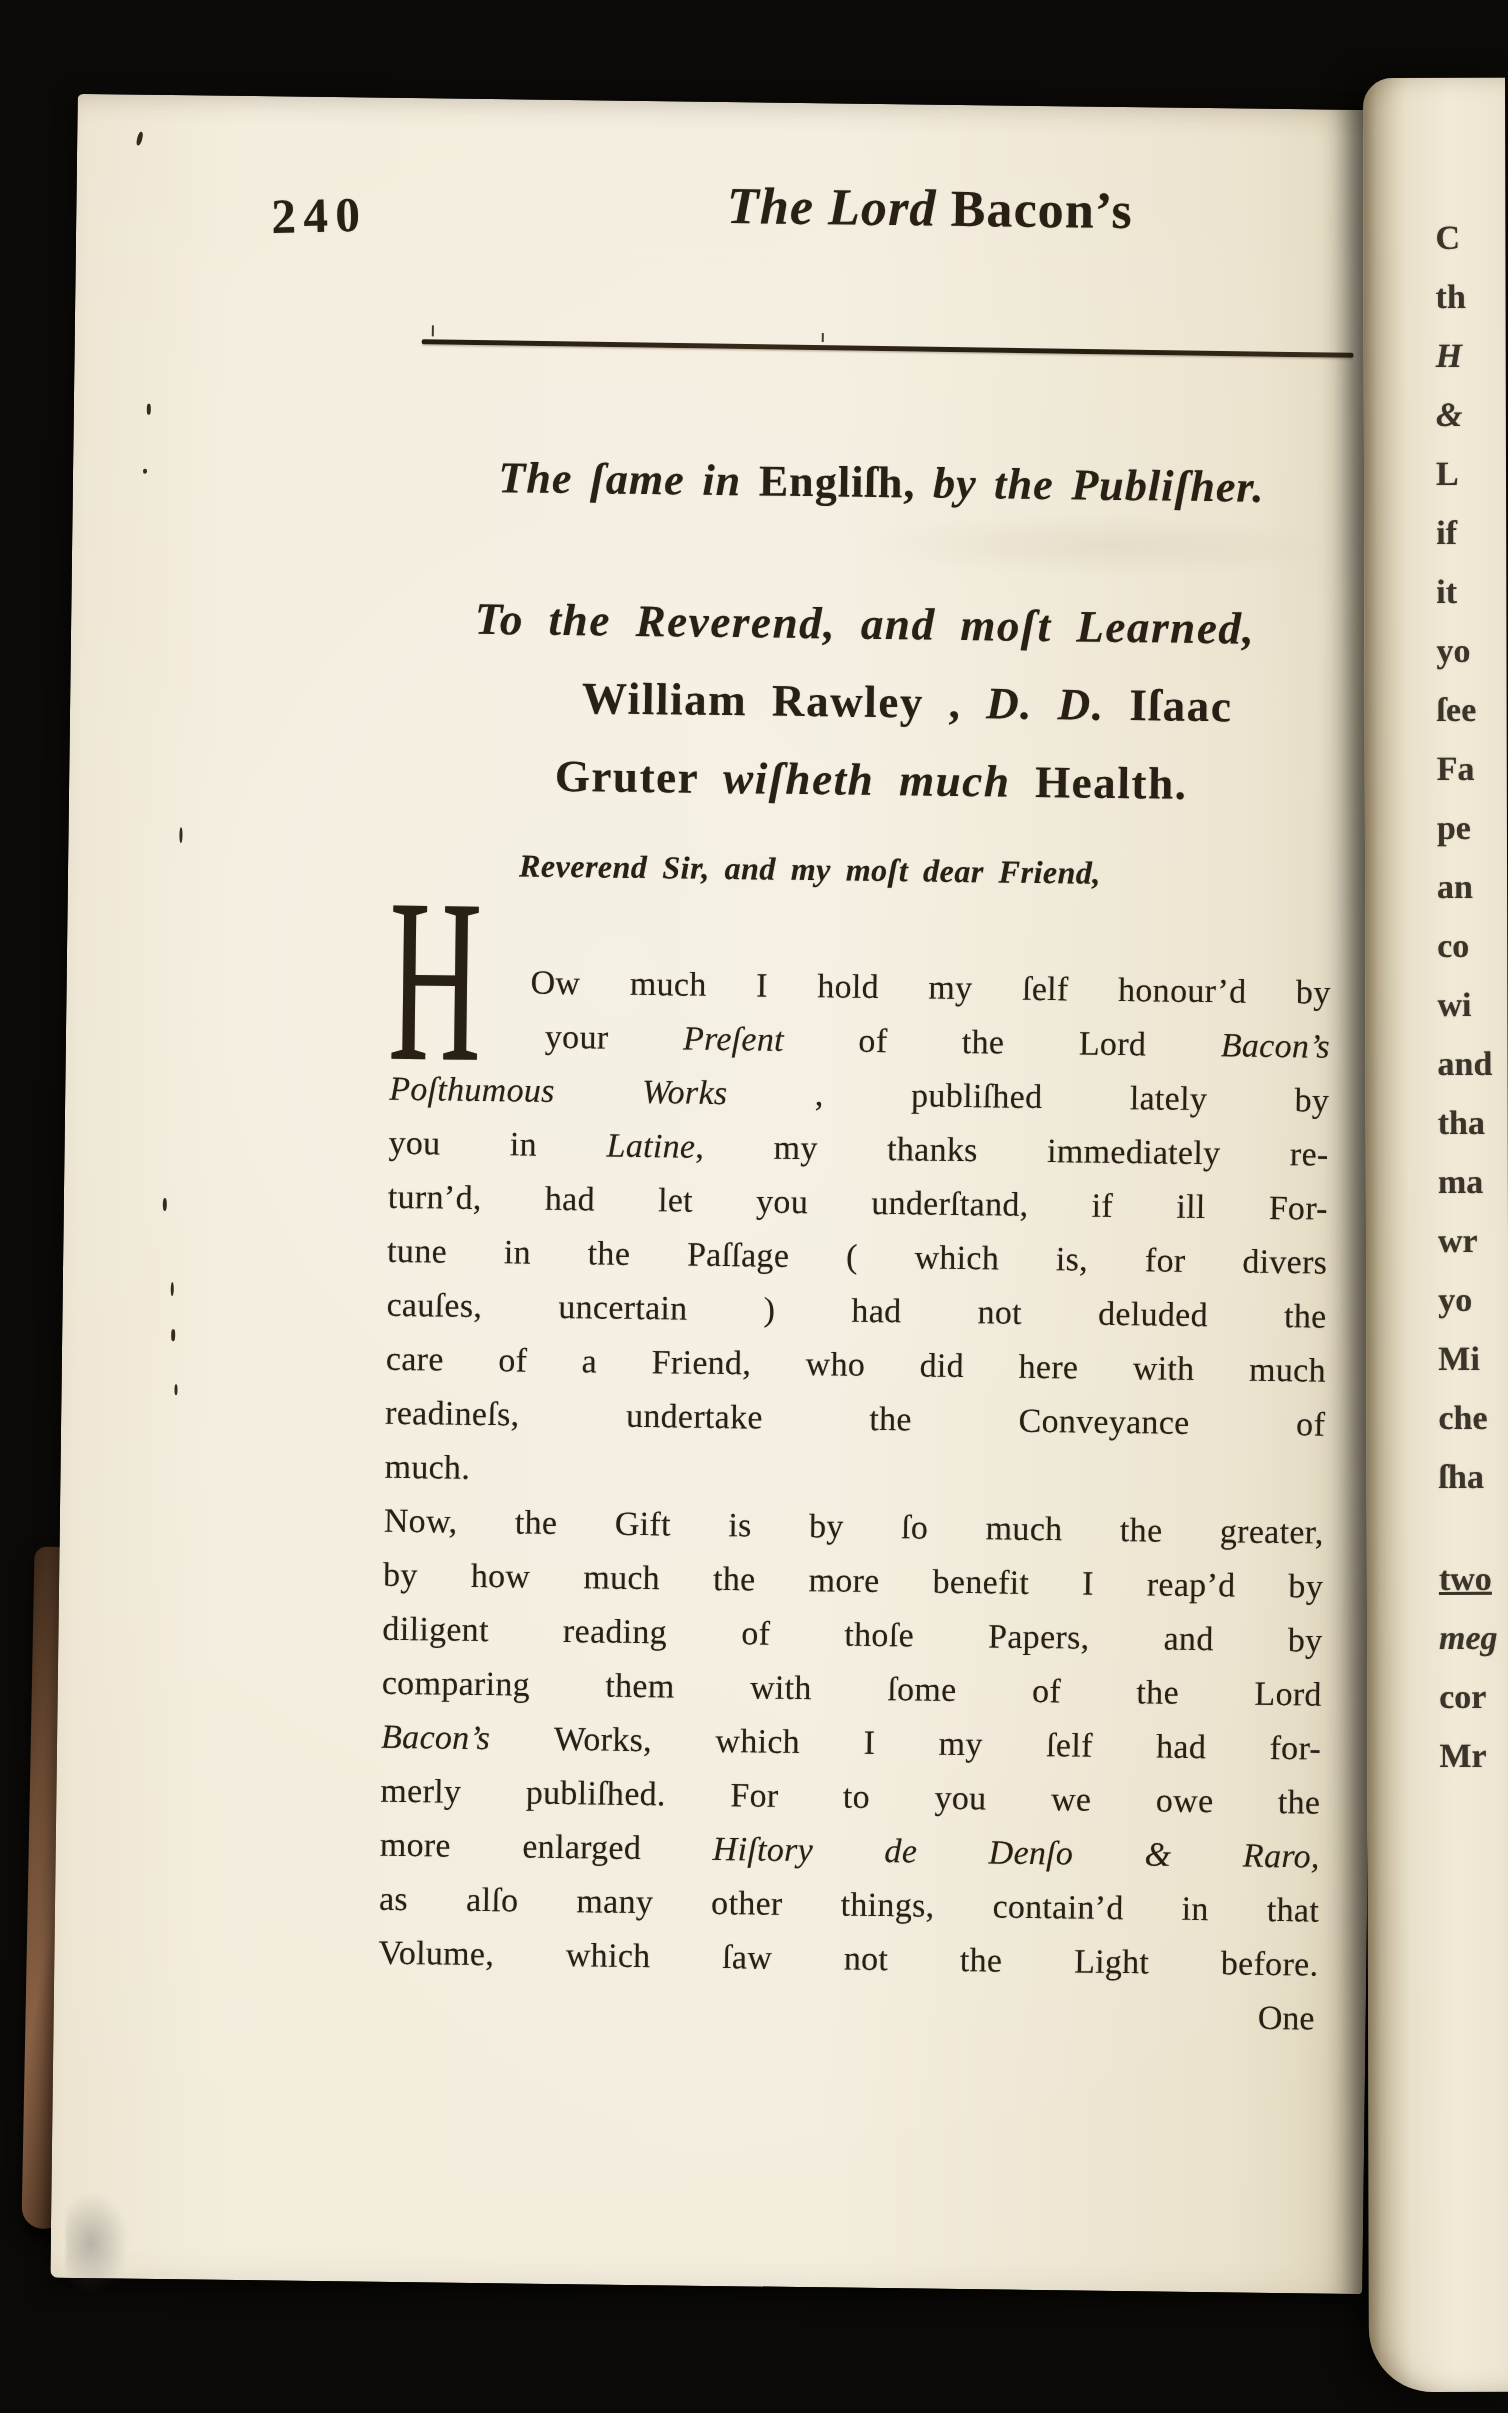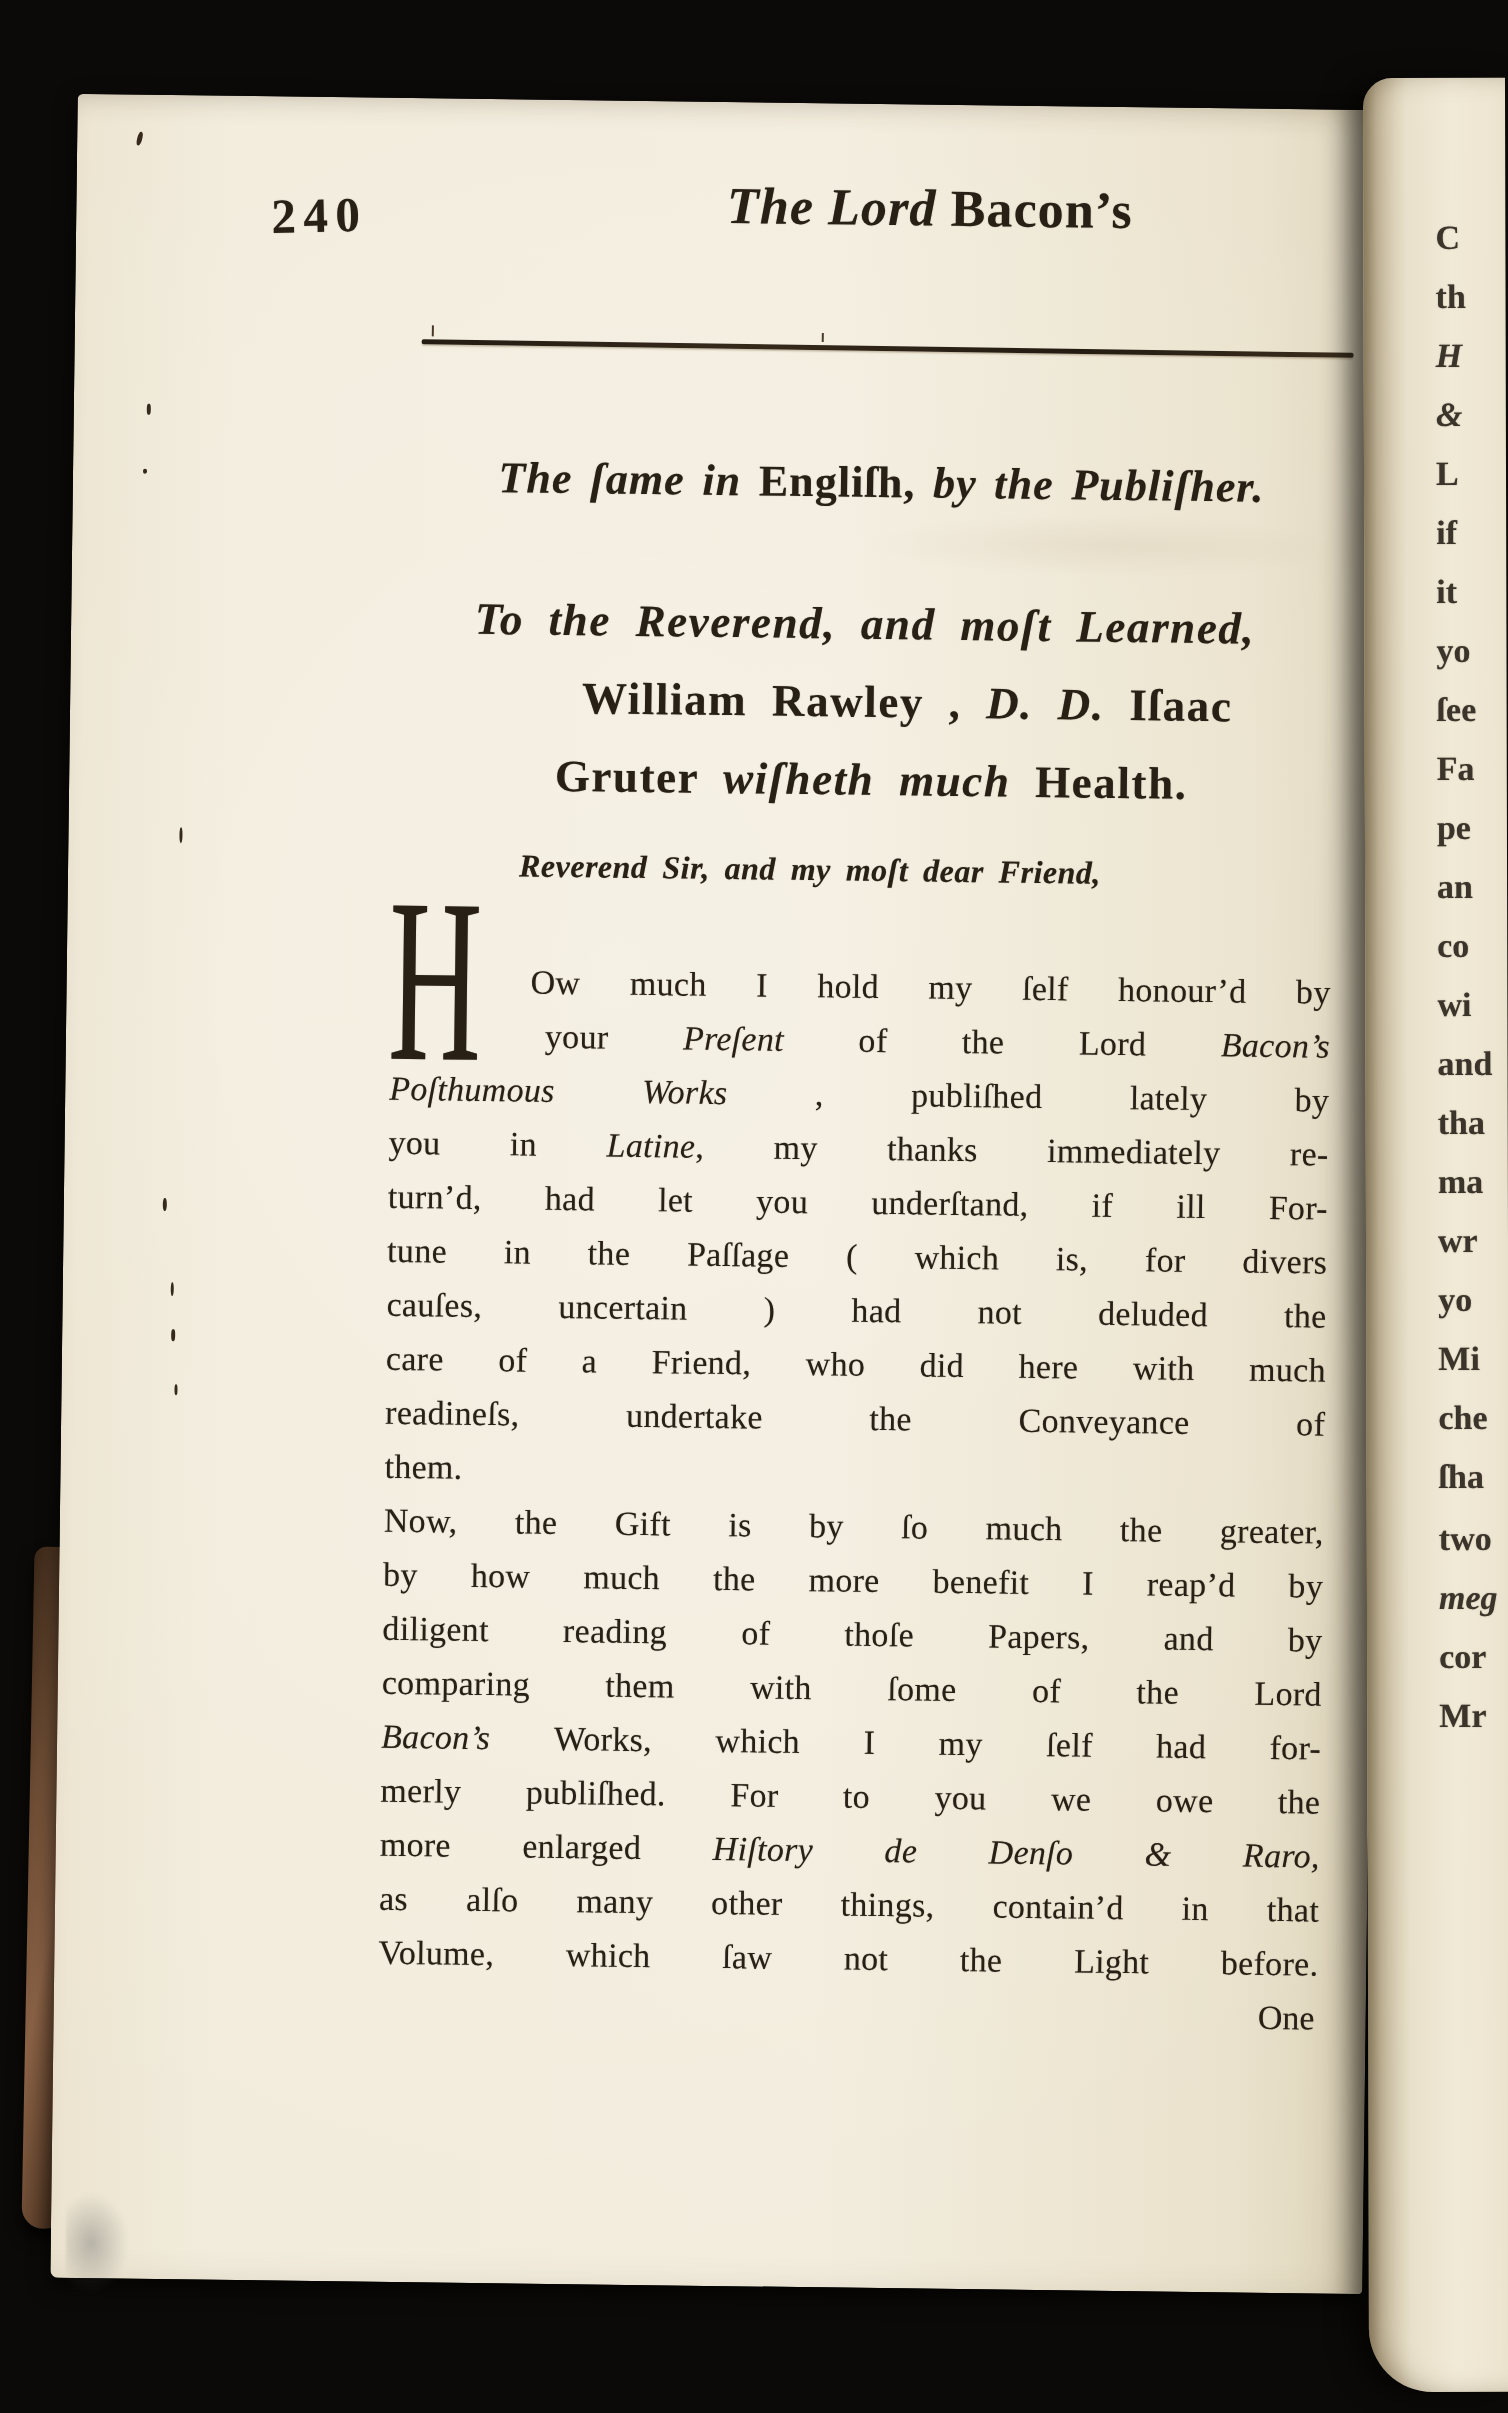--- a/index.html
+++ b/index.html
@@ -93,21 +93,21 @@
     border-radius:29px 0 0 64px;
     box-shadow:-15px 3.2px 27px rgba(0,0,0,.6), inset 16px 0 29px -9.6px rgba(84,66,40,.55);
     transform:rotate(-.15deg);
     z-index:4;color:var(--facing-ink,#3b342a);
   }
   .fragcol{position:absolute;left:72px;top:143px;}
   .frag{
     font-size:34px;line-height:34px;margin-bottom:25px;white-space:nowrap;
     text-shadow:0 0 1.3px rgba(70,58,42,.5);font-weight:600;
   }
-  .frag.gap{margin-top:28px;}
+  .frag.gap{margin-top:68px;text-decoration:underline;}
   
   .speck{position:absolute;background:#352a1c;border-radius:45%;}
   .sp1{left:60px;top:37px;width:4.8px;height:14px;transform:rotate(14deg);}
   .sp2{left:73px;top:309px;width:3.7px;height:10.7px;}
   .sp3{left:70px;top:374px;width:4.3px;height:4.8px;}
   .sp4{left:111px;top:732px;width:3.2px;height:16px;}
   .sp5{left:99px;top:1103px;width:3.7px;height:13px;}
   .sp6{left:108px;top:1187px;width:3.2px;height:14px;}
   .sp7{left:109px;top:1234px;width:3.7px;height:11.8px;}
   .sp8{left:113px;top:1289px;width:3.2px;height:10.7px;}
@@ -147,21 +147,21 @@
       <div class="bodytext" id="bodytext">
           <div class="line dc1"><span>Ow much I hold my ſelf honour’d by</span></div>
           <div class="line dc2"><span>your </span><span class="it">Preſent </span><span>of the Lord </span><span class="it">Bacon’s</span></div>
           <div class="line"><span class="it">Poſthumous Works</span><span> , publiſhed lately by</span></div>
           <div class="line"><span>you in </span><span class="it">Latine</span><span>, my thanks immediately re-</span></div>
           <div class="line"><span>turn’d, had let you underſtand, if ill For-</span></div>
           <div class="line"><span>tune in the Paſſage ( which is, for divers</span></div>
           <div class="line"><span>cauſes, uncertain ) had not deluded the</span></div>
           <div class="line"><span>care of a Friend, who did here with much</span></div>
           <div class="line"><span>readineſs, undertake the Conveyance of</span></div>
-          <div class="line njust"><span>them.</span></div>
+          <div class="line njust"><span>much.</span></div>
           <div class="line"><span>Now, the Gift is by ſo much the greater,</span></div>
           <div class="line"><span>by how much the more benefit I reap’d by</span></div>
           <div class="line"><span>diligent reading of thoſe Papers, and by</span></div>
           <div class="line"><span>comparing them with ſome of the Lord</span></div>
           <div class="line"><span class="it">Bacon’s </span><span>Works, which I my ſelf had for-</span></div>
           <div class="line"><span>merly publiſhed. For to you we owe the</span></div>
           <div class="line"><span>more enlarged </span><span class="it">Hiſtory de Denſo &amp; Raro,</span></div>
           <div class="line"><span>as alſo many other things, contain’d in that</span></div>
           <div class="line"><span>Volume, which ſaw not the Light before.</span></div>
           <div class="catchword">One</div>

